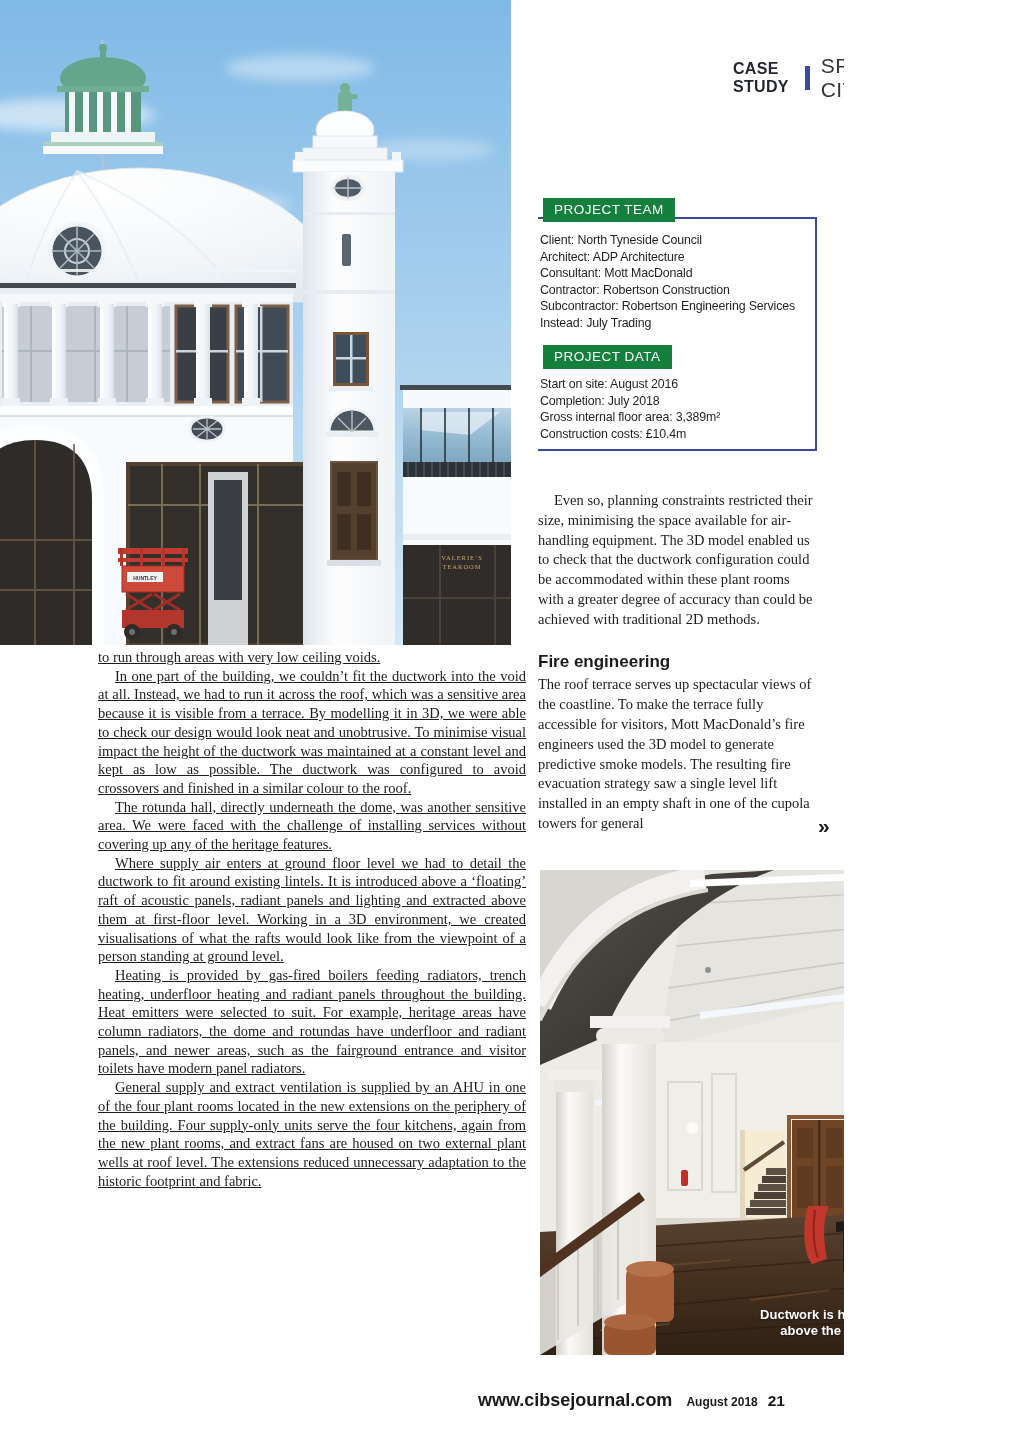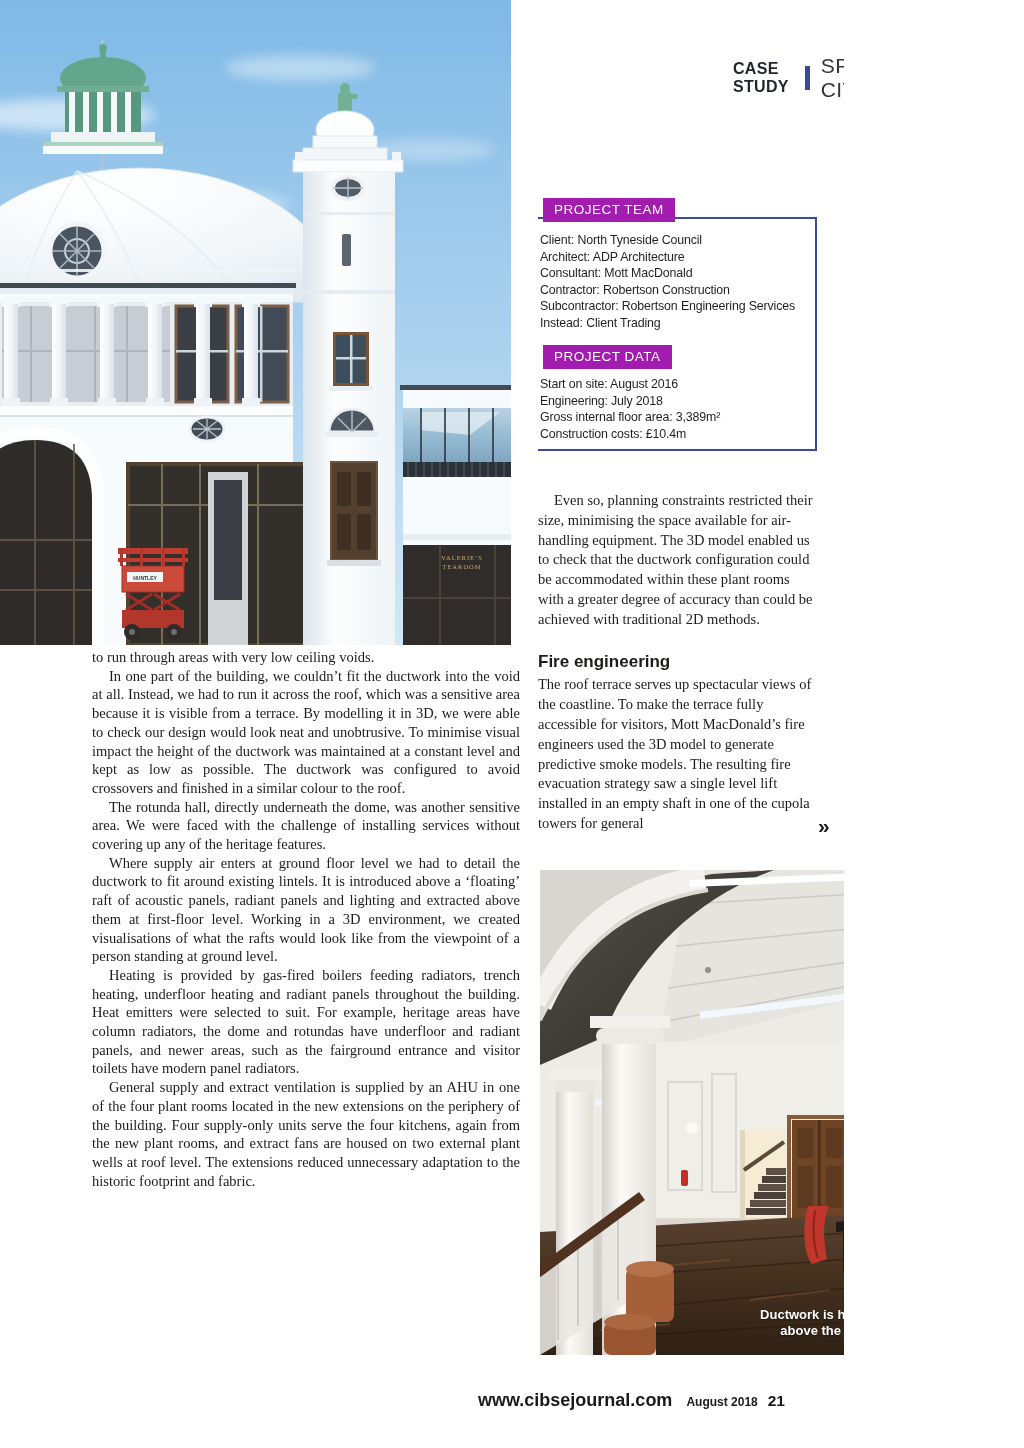--- a/index.html
+++ b/index.html
@@ -16,39 +16,39 @@
   #building-photo{left:0;top:0;width:511px;height:645px;}
   #building-strip{left:0;top:645px;width:67px;height:122px;
     background:linear-gradient(180deg,#d8dadb 0%,#d8dadb 38%,#eceded 38%,#eceded 57%,
       #8a6a60 57%,#8a6a60 73%,#7f9c66 73%,#8aa572 87%,#ffffff 87%);}
   #interior-photo{left:540px;top:870px;width:350px;height:485px;}
   .caption{position:absolute;right:10px;bottom:16px;text-align:right;color:#ffffff;
            font-weight:700;font-size:13px;line-height:16px;text-shadow:0 1px 2px rgba(0,0,0,.55);}
   
   .info-box{position:absolute;left:538px;top:217px;width:277px;height:230px;
             border-top:2px solid #3b4a9d;border-right:2px solid #3b4a9d;border-bottom:2px solid #3b4a9d;}
-  .tag{position:absolute;left:5px;background:#a21caf;color:#ffffff;font-size:13.5px;
+  .tag{position:absolute;left:5px;background:#15803d;color:#ffffff;font-size:13.5px;
        letter-spacing:.5px;padding:4px 11px 5px 11px;}
   .tag.team{top:-21px;}
   .tag.data{top:126px;}
   .rows{position:absolute;left:2px;font-size:12.4px;line-height:16.6px;letter-spacing:-.15px;
         white-space:nowrap;color:#231f20;}
   .rows.team{top:13px;}
   .rows.data{top:157px;}
   .rows b{font-weight:400;}
   
   .serif{font-family:"Liberation Serif",serif;color:#1e1c1b;}
   .col-right{position:absolute;left:538px;top:491px;width:281px;font-size:14.5px;line-height:19.8px;}
   .col-right p{margin:0;}
   .col-right p.indent{text-indent:16px;}
   .sec-head{font-family:"Liberation Sans",sans-serif;font-weight:700;font-size:17px;
             color:#1c1c1a;margin:22px 0 4px 0;}
   .chevrons{position:absolute;left:818px;top:814px;font-size:21px;font-weight:700;color:#1d1d1f;}
-  .col-left{position:absolute;left:92px;top:648px;width:428px;font-size:14.5px;line-height:18.7px;
-            text-align:justify;}
+  .col-left{position:absolute;left:98px;top:648px;width:428px;font-size:14.5px;line-height:18.7px;
+            text-align:justify;text-decoration:underline;}
   .col-left p{margin:0;}
   .col-left p.indent{text-indent:17px;}
   
   .pull-quote{position:absolute;left:83px;top:1243px;width:432px;
               font-family:"Liberation Sans",sans-serif;font-size:25px;line-height:38px;
               letter-spacing:-.6px;color:#46474b;
               text-decoration:underline;text-decoration-thickness:2px;
               text-decoration-color:#55565a;text-underline-offset:9px;}
   
   .footer{position:absolute;top:1390px;right:59px;display:flex;align-items:baseline;
@@ -299,26 +299,26 @@
   <div id="building-strip"></div>
 
   <div class="info-box">
     <div class="tag team">PROJECT TEAM</div>
     <div class="rows team">
       <div><b>Client:</b> <span>North Tyneside Council</span></div>
       <div><b>Architect:</b> <span>ADP Architecture</span></div>
       <div><b>Consultant:</b> <span>Mott MacDonald</span></div>
       <div><b>Contractor:</b> <span>Robertson Construction</span></div>
       <div><b>Subcontractor:</b> <span>Robertson Engineering Services</span></div>
-      <div><b>Instead:</b> <span>Client Trading</span></div>
+      <div><b>Instead:</b> <span>July Trading</span></div>
     </div>
     <div class="tag data">PROJECT DATA</div>
     <div class="rows data">
       <div><b>Start on site:</b> <span>August 2016</span></div>
-      <div><b>Engineering:</b> <span>July 2018</span></div>
+      <div><b>Completion:</b> <span>July 2018</span></div>
       <div><b>Gross internal floor area:</b> <span>3,389m²</span></div>
       <div><b>Construction costs:</b> <span>£10.4m</span></div>
     </div>
   </div>
 
   <div class="col-right serif">
     <p class="indent">Even so, planning constraints restricted their size, minimising the space available for air-handling equipment. The 3D model enabled us to check that the ductwork configuration could be accommodated within these plant rooms with a greater degree of accuracy than could be achieved with traditional 2D methods.</p>
     <div class="sec-head">Fire engineering</div>
     <p>The roof terrace serves up spectacular views of the coastline. To make the terrace fully accessible for visitors, Mott MacDonald’s fire engineers used the 3D model to generate predictive smoke models. The resulting fire evacuation strategy saw a single level lift installed in an empty shaft in one of the cupola towers for general</p>
   </div>

